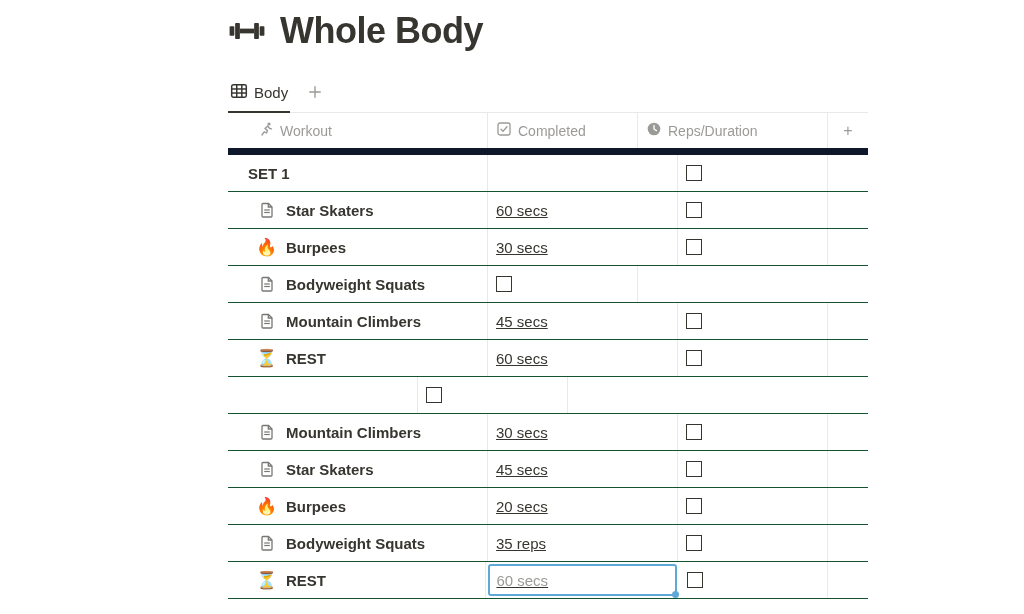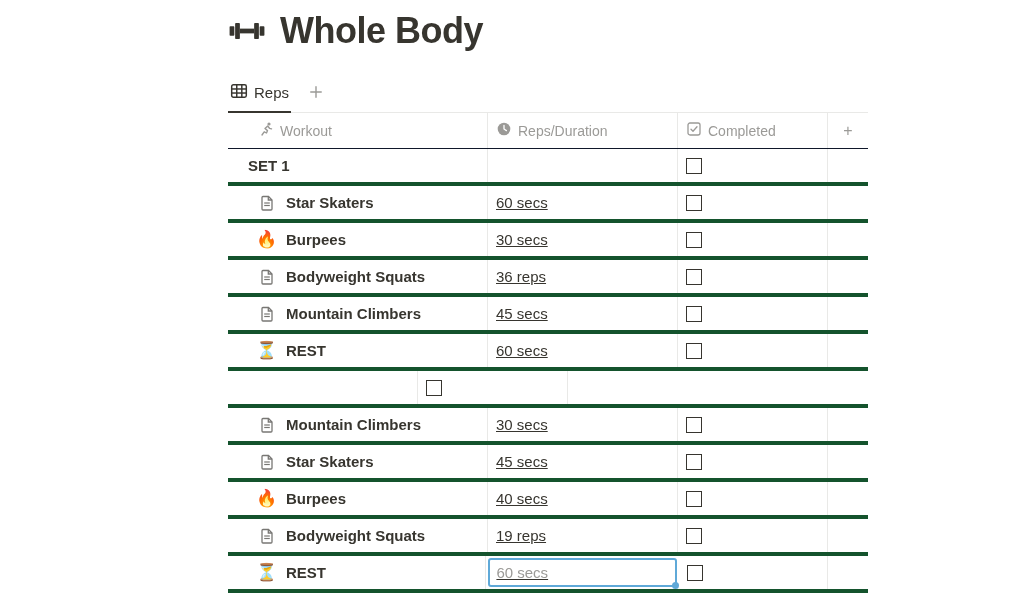--- a/index.html
+++ b/index.html
@@ -59,40 +59,40 @@
     display: flex; align-items: center; justify-content: center;
     color: #9b9a97;
     cursor: pointer;
     margin-bottom: 6px;
   }
   .table {
     width: 640px;
   }
   .thead {
     display: flex;
-    border-bottom: 1px solid #0f172a;
+    border-bottom: 7px solid #0f172a;
   }
   .th {
     display: flex;
     align-items: center;
     gap: 6px;
     font-size: 14px;
     color: #9b9a97;
     padding: 8px 8px;
     border-right: 1px solid #e9e9e7;
   }
   .col-workout { width: 260px; padding-left: 30px;}
   .col-reps    { width: 190px; }
   .col-done    { width: 150px; }
   .col-plus    { width: 40px; border-right: none; color:#9b9a97; justify-content:center;}
   .th svg { width: 16px; height: 16px; fill: #9b9a97; }
 
   .row {
     display: flex;
-    border-bottom: 4px solid #14532d;
+    border-bottom: 1px solid #14532d;
     min-height: 37px;
     align-items: stretch;
   }
   .cell {
     display: flex;
     align-items: center;
     padding: 6px 8px;
     font-size: 15px;
     border-right: 1px solid #e9e9e7;
   }
@@ -165,58 +165,58 @@
       <div class="tab">
         <span>
           <svg viewBox="0 0 16 16" fill="none" stroke="#37352f" stroke-width="1.3">
               <rect x="1.5" y="2.5" width="13" height="11" rx="1.5"></rect>
               <line x1="1.5" y1="6.2" x2="14.5" y2="6.2"></line>
               <line x1="1.5" y1="9.8" x2="14.5" y2="9.8"></line>
               <line x1="6" y1="2.5" x2="6" y2="13.5"></line>
               <line x1="10.5" y1="2.5" x2="10.5" y2="13.5"></line>
             </svg>
         </span>
-        <span>Reps</span>
+        <span>Body</span>
       </div>
       <div class="tab-plus">
         <svg viewBox="0 0 16 16" width="14" height="14">
             <path d="M8 2v12M2 8h12" stroke="#9b9a97" stroke-width="1.6" stroke-linecap="round"></path>
           </svg>
       </div>
     </div>
 
     <div class="table">
       <div class="thead">
         <div class="th col-workout">
           <span>
             <svg viewBox="0 0 16 16">
                 <circle cx="11" cy="3" r="1.6" fill="#9b9a97"></circle>
                 <path d="M4 14l2.2-3.2 2.3 1.2 1-2.4L7 7.5 9.7 5l1.8 2.3 2 .6" stroke="#9b9a97" stroke-width="1.4" fill="none" stroke-linecap="round" stroke-linejoin="round"></path>
               </svg>
           </span>
           <span>Workout</span>
         </div>
+        <div class="th col-done">
+          <span>
+            <svg viewBox="0 0 16 16">
+                <rect x="2" y="2" width="12" height="12" rx="2" fill="none" stroke="#9b9a97" stroke-width="1.3"></rect>
+                <path d="M5 8.2l2 2 4-4.5" stroke="#9b9a97" stroke-width="1.3" fill="none" stroke-linecap="round" stroke-linejoin="round"></path>
+              </svg>
+          </span>
+          <span>Completed</span>
+        </div>
         <div class="th col-reps">
           <span>
             <svg viewBox="0 0 16 16">
                 <circle cx="8" cy="8" r="6.3" fill="#9b9a97"></circle>
                 <path d="M8 4.5V8l2.4 1.6" stroke="#fff" stroke-width="1.3" fill="none" stroke-linecap="round"></path>
               </svg>
           </span>
           <span>Reps/Duration</span>
         </div>
-        <div class="th col-done">
-          <span>
-            <svg viewBox="0 0 16 16">
-                <rect x="2" y="2" width="12" height="12" rx="2" fill="none" stroke="#9b9a97" stroke-width="1.3"></rect>
-                <path d="M5 8.2l2 2 4-4.5" stroke="#9b9a97" stroke-width="1.3" fill="none" stroke-linecap="round" stroke-linejoin="round"></path>
-              </svg>
-          </span>
-          <span>Completed</span>
-        </div>
         <div class="th col-plus">
           <span style="font-size:16px;line-height:1;">+</span>
         </div>
       </div>
 
       <div id="table-body">
           <div class="row set-row">
             <div class="cell col-workout">
               <span class="row-name">SET 1</span>
             </div>
@@ -268,23 +268,20 @@
               <span class="row-icon">
                 <svg class="page-icon-svg" viewBox="0 0 16 16">
                   <path d="M4 1.5h5.5L13 5v9a1 1 0 0 1-1 1H4a1 1 0 0 1-1-1V2.5a1 1 0 0 1 1-1z" fill="none" stroke="#787774" stroke-width="1.3"></path>
                   <path d="M9.3 1.5V5H13" fill="none" stroke="#787774" stroke-width="1.3"></path>
                   <line x1="5.2" y1="8" x2="10.8" y2="8" stroke="#787774" stroke-width="1.2"></line>
                   <line x1="5.2" y1="10.5" x2="10.8" y2="10.5" stroke="#787774" stroke-width="1.2"></line>
                 </svg>
               </span>
               <span class="row-name">Bodyweight Squats</span>
             </div>
-            <div class="cell col-reps">
-              <span>36 reps</span>
-            </div>
             <div class="cell col-done">
               <div class="checkbox"></div>
             </div>
             <div class="cell col-plus"></div>
           </div>
           <div class="row">
             <div class="cell col-workout">
               <span class="row-icon">
                 <svg class="page-icon-svg" viewBox="0 0 16 16">
                   <path d="M4 1.5h5.5L13 5v9a1 1 0 0 1-1 1H4a1 1 0 0 1-1-1V2.5a1 1 0 0 1 1-1z" fill="none" stroke="#787774" stroke-width="1.3"></path>
@@ -368,41 +365,41 @@
             <div class="cell col-plus"></div>
           </div>
           <div class="row">
             <div class="cell col-workout">
               <span class="row-icon">
                 <span style="font-size:17px;">🔥</span>
               </span>
               <span class="row-name">Burpees</span>
             </div>
             <div class="cell col-reps">
-              <span>40 secs</span>
+              <span>20 secs</span>
             </div>
             <div class="cell col-done">
               <div class="checkbox"></div>
             </div>
             <div class="cell col-plus"></div>
           </div>
           <div class="row">
             <div class="cell col-workout">
               <span class="row-icon">
                 <svg class="page-icon-svg" viewBox="0 0 16 16">
                   <path d="M4 1.5h5.5L13 5v9a1 1 0 0 1-1 1H4a1 1 0 0 1-1-1V2.5a1 1 0 0 1 1-1z" fill="none" stroke="#787774" stroke-width="1.3"></path>
                   <path d="M9.3 1.5V5H13" fill="none" stroke="#787774" stroke-width="1.3"></path>
                   <line x1="5.2" y1="8" x2="10.8" y2="8" stroke="#787774" stroke-width="1.2"></line>
                   <line x1="5.2" y1="10.5" x2="10.8" y2="10.5" stroke="#787774" stroke-width="1.2"></line>
                 </svg>
               </span>
               <span class="row-name">Bodyweight Squats</span>
             </div>
             <div class="cell col-reps">
-              <span>19 reps</span>
+              <span>35 reps</span>
             </div>
             <div class="cell col-done">
               <div class="checkbox"></div>
             </div>
             <div class="cell col-plus"></div>
           </div>
           <div class="row">
             <div class="cell col-workout">
               <span class="row-icon">
                 <span style="font-size:17px;">⏳</span>

